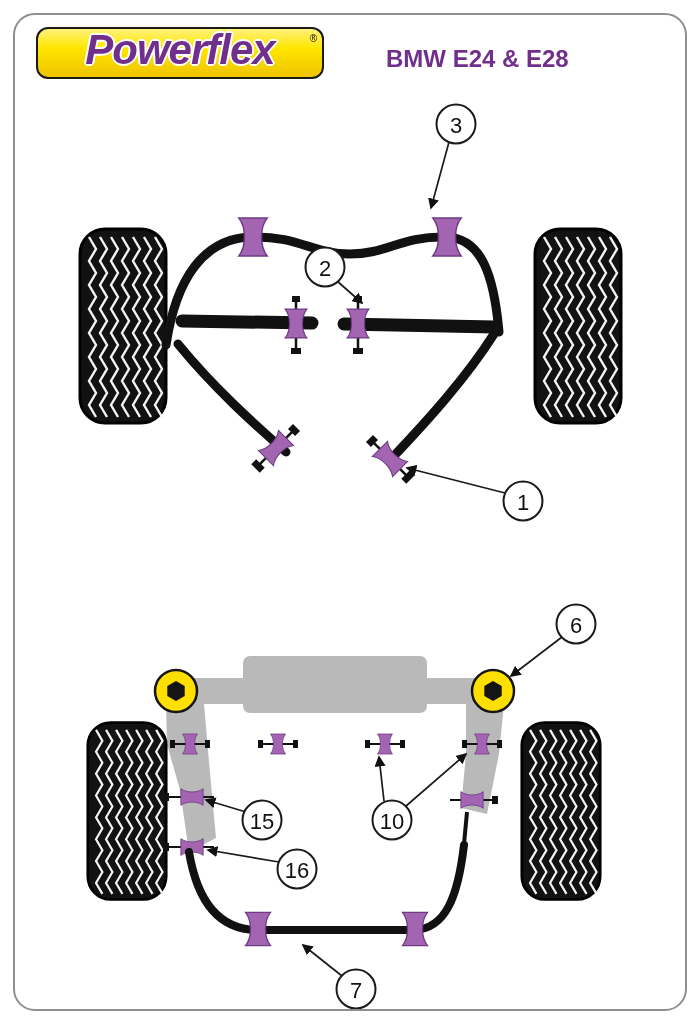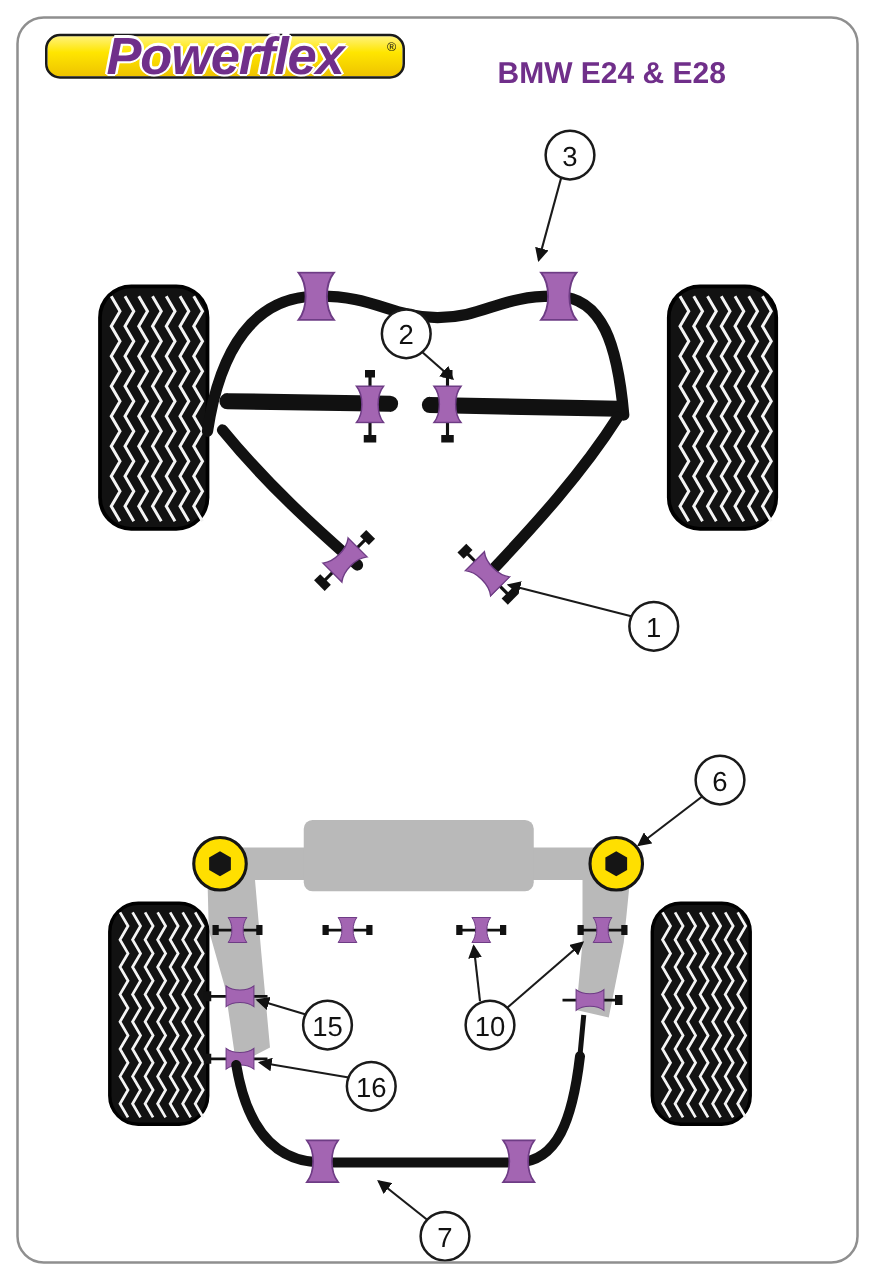--- a/index.html
+++ b/index.html
@@ -4,32 +4,32 @@
 <style>
   * { margin:0; padding:0; box-sizing:border-box; }
   html,body { width:700px; height:1024px; background:#ffffff;
               font-family:"Liberation Sans", sans-serif; position:relative; overflow:hidden; }
 
   svg.diagram { position:absolute; left:0; top:0; width:700px; height:1024px; }
 
   .page-border { position:absolute; left:13px; top:13px; width:674px; height:998px;
                  border:2.5px solid var(--border-gray,#8f8f8f); border-radius:22px; pointer-events:none; }
 
-  .logo { position:absolute; left:36px; top:27px; width:288px; height:36px;
+  .logo { position:absolute; left:36px; top:27px; width:288px; height:52px;
           background:linear-gradient(180deg,#fff27a 0%, var(--logo-yellow,#ffe600) 40%, #eec300 100%);
           border:2px solid #1a1a1a; border-radius:12px;
-          display:flex; align-items:center; justify-content:center; }
+          display:flex; align-items:flex-start; justify-content:center; }
   .logo-text { font-size:42px; font-weight:bold; font-style:italic;
                color:var(--brand-purple,#702f8a); letter-spacing:-1px; line-height:1;
                text-shadow:-2px 0 0 #fff, 2px 0 0 #fff, 0 -2px 0 #fff, 0 2px 0 #fff,
                            -1px -1px 0 #fff, 1px -1px 0 #fff, -1px 1px 0 #fff, 1px 1px 0 #fff; }
   .logo-reg { position:absolute; right:5px; top:4px; font-size:10px; font-style:normal;
               font-weight:normal; color:#111; }
 
-  .model-title { position:absolute; left:398px; top:45px; font-size:24px; font-weight:bold;
+  .model-title { position:absolute; left:386px; top:45px; font-size:24px; font-weight:bold;
                  color:var(--brand-purple,#702f8a); white-space:nowrap; }
 
   .bar     { stroke:var(--line-black,#111); fill:none; stroke-linecap:round; }
   .bushing { fill:var(--bushing-purple,#a365b2); stroke:var(--bushing-outline,#6e3c85); stroke-width:1.6; }
   .gray-part { fill:var(--subframe-gray,#b9b9b9); }
   .yellow-bush { fill:var(--highlight-yellow,#ffdf00); stroke:#151515; stroke-width:2.5; }
   .callout-circle { fill:#fff; stroke:#1a1a1a; stroke-width:2; }
   .callout-num { font-size:22px; fill:#111; font-family:"Liberation Sans", sans-serif; }
   .leader { stroke:#1a1a1a; stroke-width:1.7; fill:none; marker-end:url(#arrowhead); }
   .bolt { stroke:#111; }

